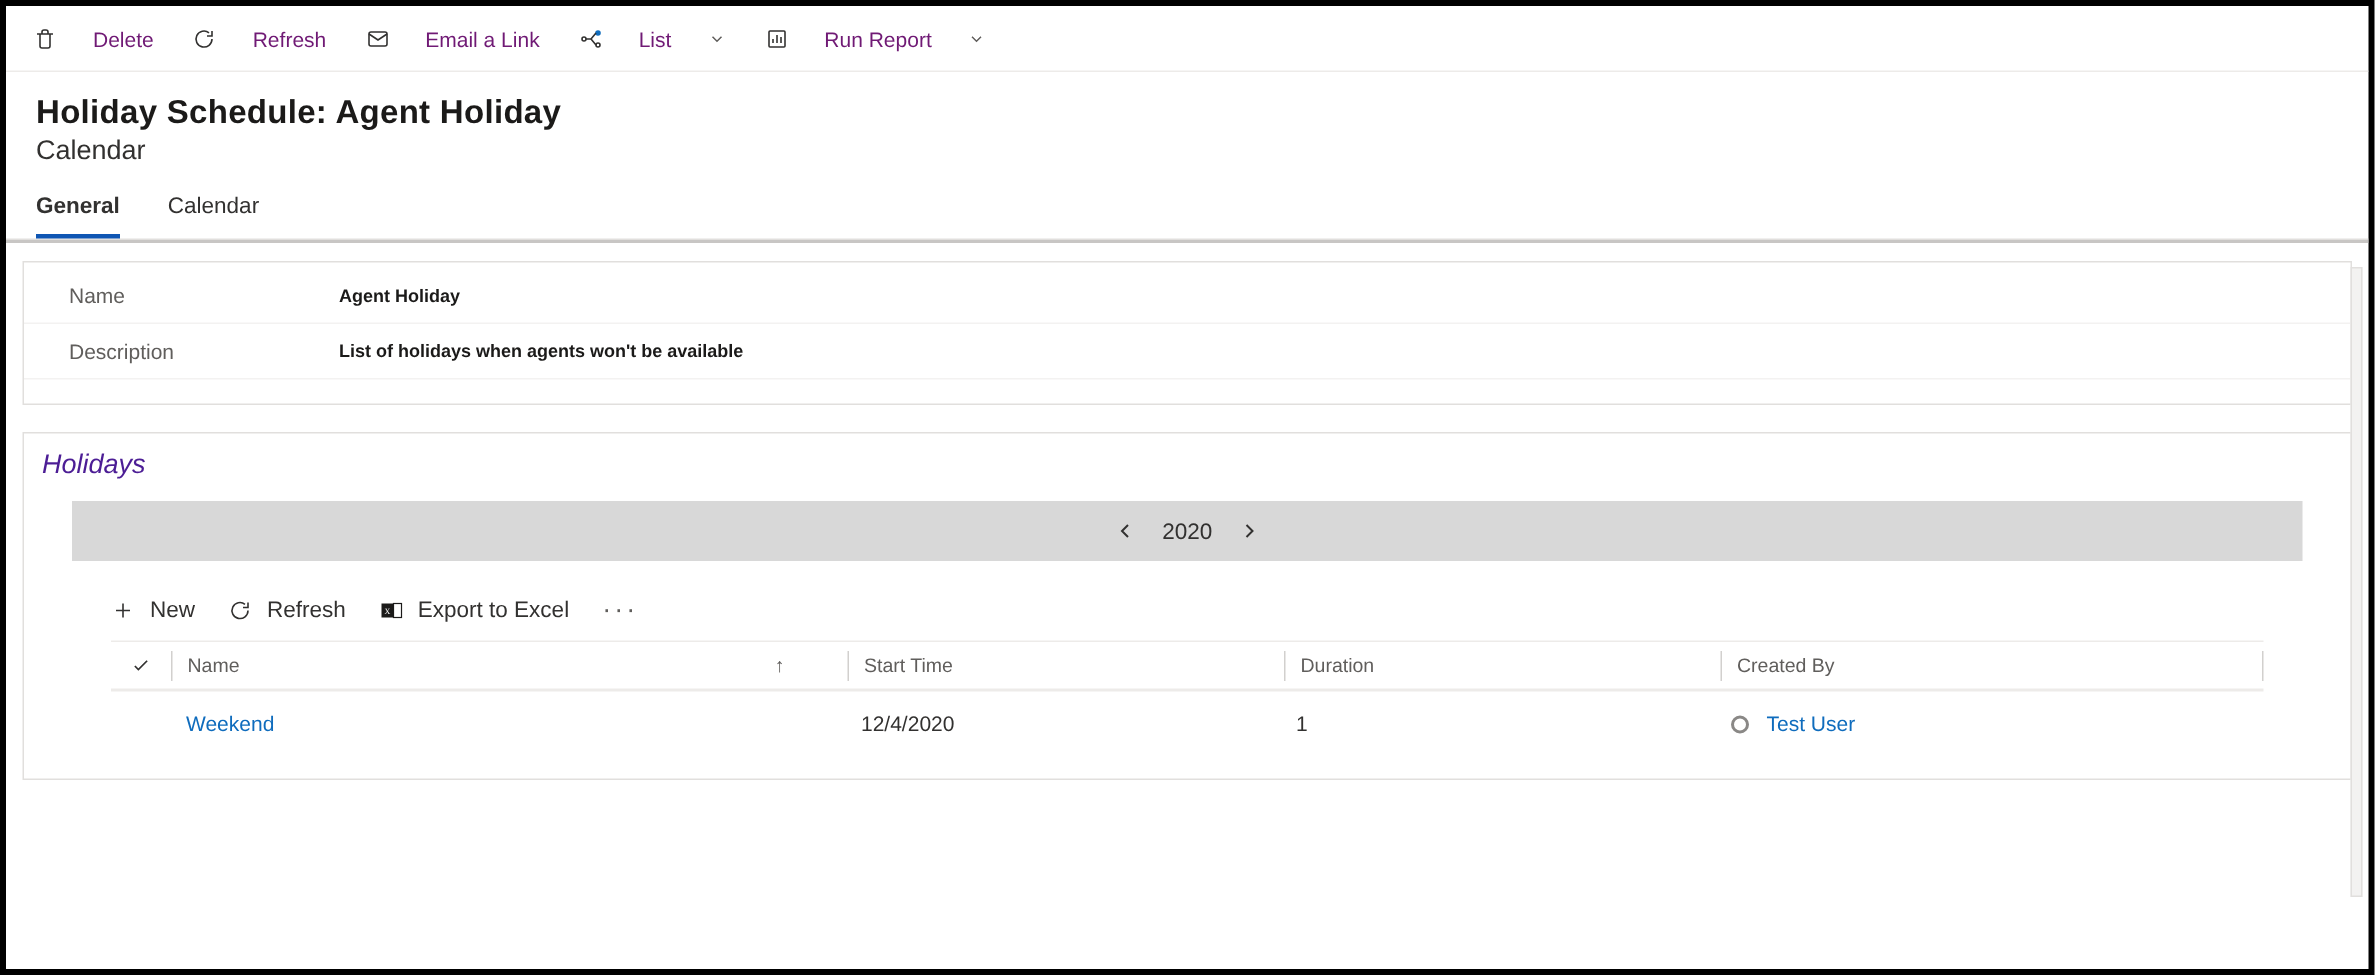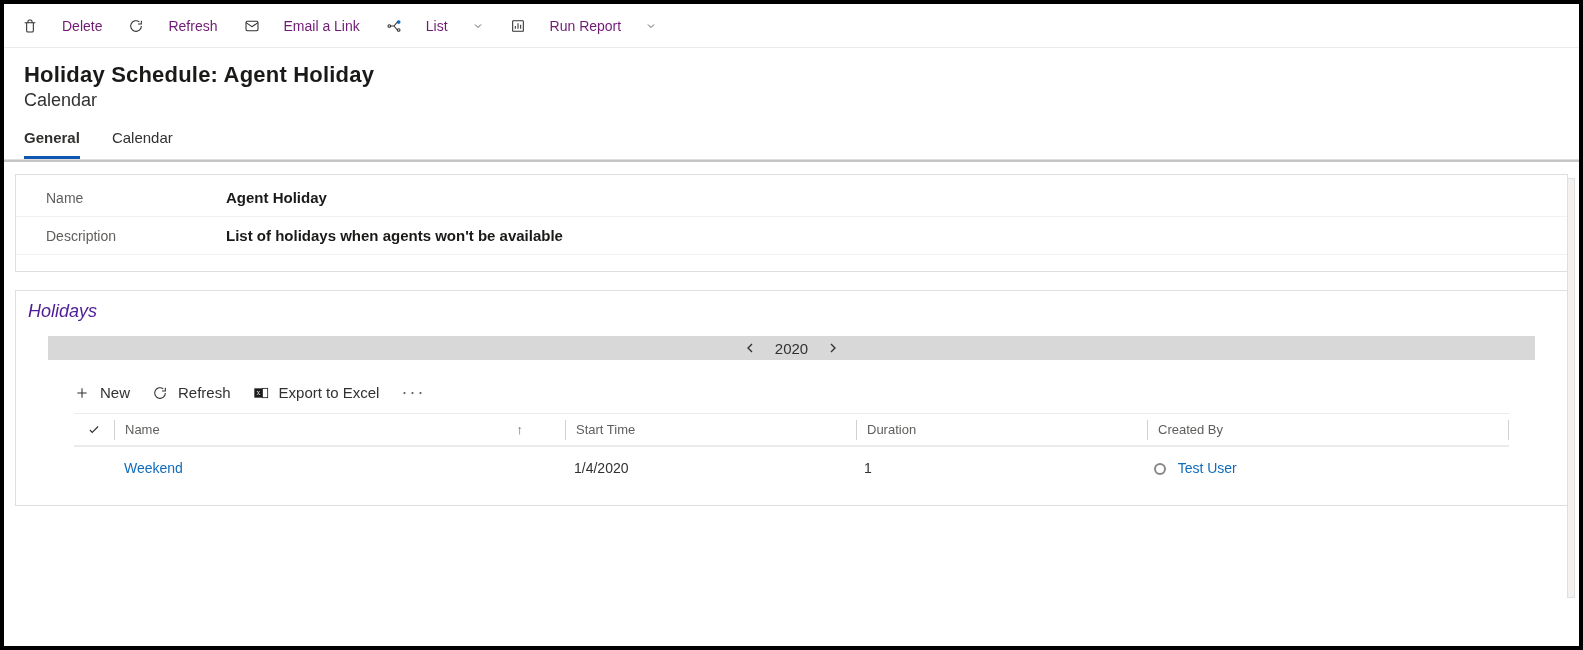--- a/index.html
+++ b/index.html
@@ -96,37 +96,37 @@
       padding: 10px 30px;
       border-bottom: 1px solid #f3f2f1;
     }
     .field-row:last-child { border-bottom: 1px solid #f3f2f1; }
     .field-label {
       width: 180px;
       font-size: 14px;
       color: #605e5c;
     }
     .field-value {
-      font-size: 15px;
+      font-size: 12px;
       font-weight: 600;
       color: #1b1a19;
     }
     
     .section-title {
       font-size: 18px;
       color: #4c1d95;
       padding: 6px 12px 14px 12px;
       font-style: italic;
     }
     .year-nav {
       background: #d8d8d8;
       display: flex;
       align-items: center;
       justify-content: center;
-      height: 24px;
+      height: 40px;
       margin: 0 32px 18px 32px;
       gap: 16px;
       font-size: 15px;
     }
     .year-nav .nav-btn {
       cursor: pointer;
       color: #323130;
       display: inline-flex;
       width: 18px; height: 18px;
       align-items: center; justify-content: center;
@@ -350,21 +350,21 @@
           <span>Created By</span>
         </div>
         <span class="colsep"></span>
       </div>
 
       <div class="grid-row">
         <div class="col-check"></div>
         <div class="col-name">
           <span class="link">Weekend</span>
         </div>
-        <div class="col-start">1/4/2020</div>
+        <div class="col-start">12/4/2020</div>
         <div class="col-dur">1</div>
         <div class="col-by">
           <span class="presence"></span>
           <span class="link">Test User</span>
         </div>
       </div>
     </div>
   </div>
 
 </div>

